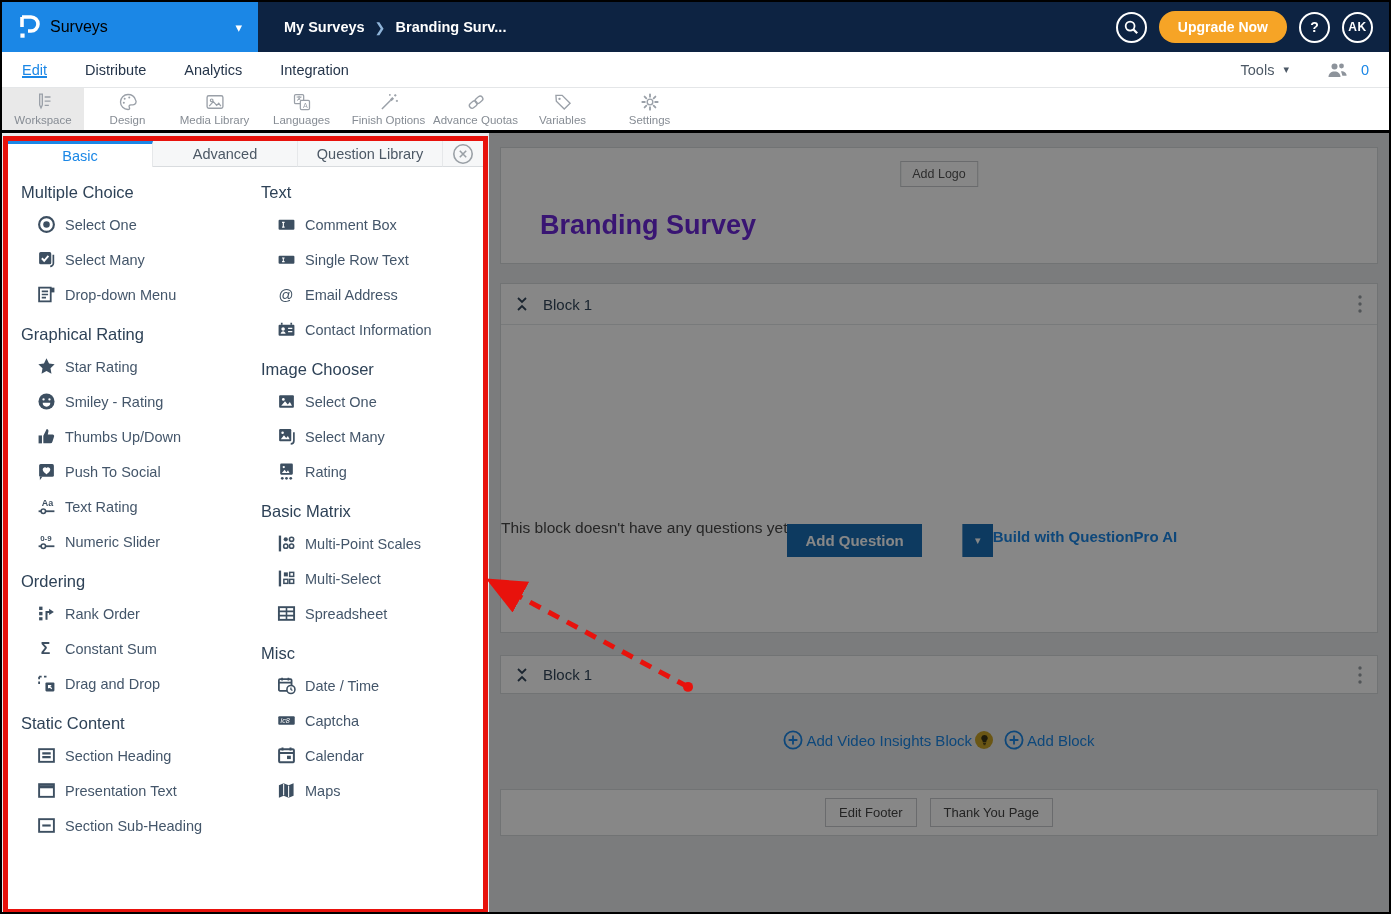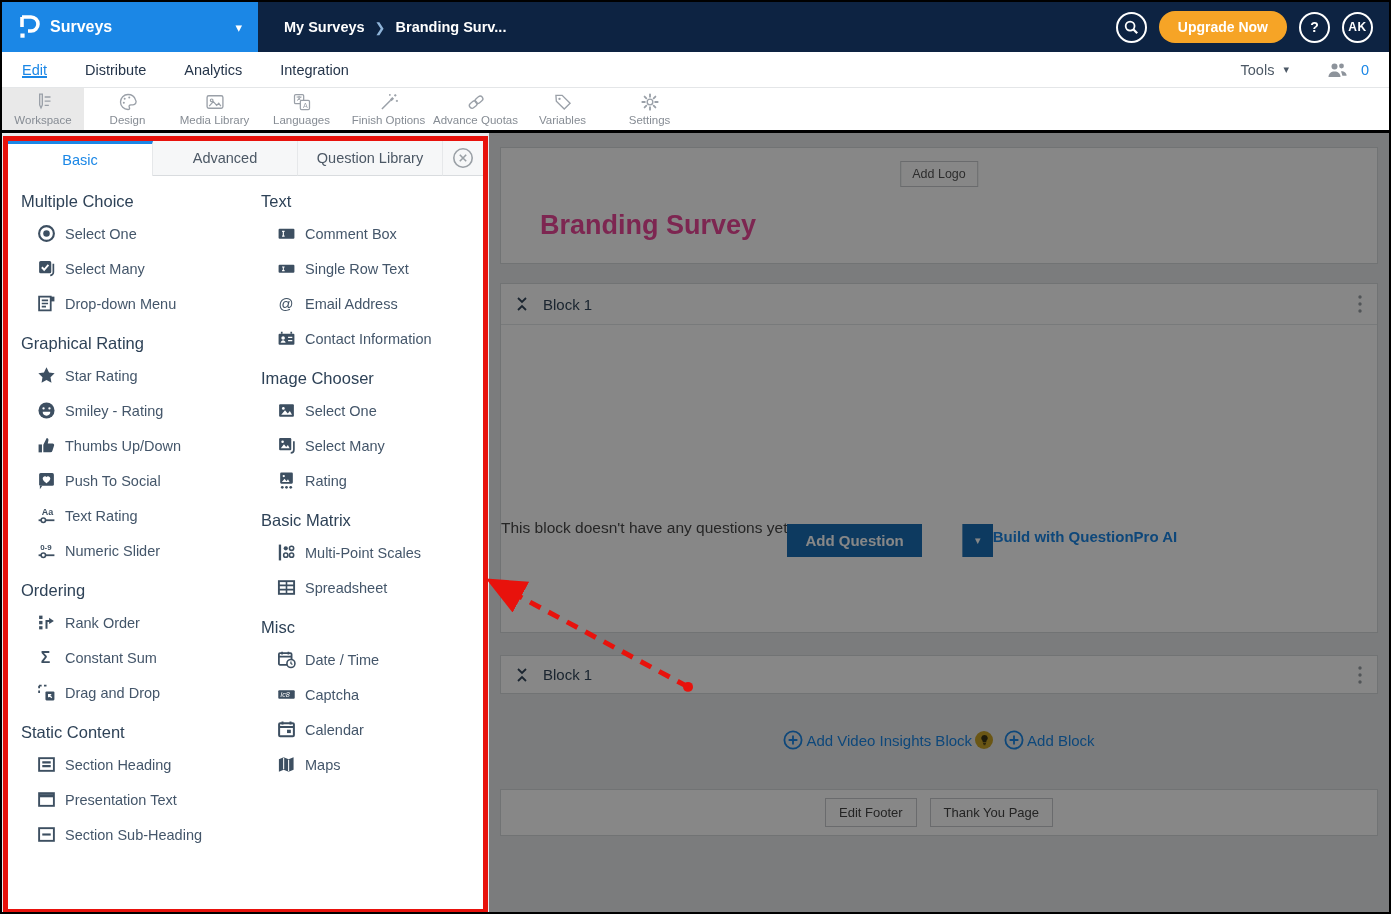--- a/index.html
+++ b/index.html
@@ -4,21 +4,21 @@
 <style>
   * { margin:0; padding:0; box-sizing:border-box; }
   html,body { background:#222; }
   body { font-family:"Liberation Sans", sans-serif; }
   .screen { position:relative; width:1391px; height:914px; background:#fff; border:2px solid #000; overflow:hidden; }
 
   
   .topbar { height:50px; background:#0d2342; display:flex; align-items:center; }
   .logo-area { width:256px; height:50px; background:#1b87e6; display:flex; align-items:center; padding:0 16px; flex:0 0 auto; cursor:pointer; }
   .qp-logo { width:22px; height:26px; flex:0 0 auto; }
-  .app-name { color:#ffffff; font-size:16px; font-weight:bold; margin-left:10px; }
+  .app-name { color:#000000; font-size:16px; font-weight:normal; margin-left:10px; }
   .logo-caret { margin-left:auto; color:#fff; font-size:13px; }
   .breadcrumb { display:flex; align-items:center; margin-left:26px; color:#fff; font-size:14.5px; font-weight:bold; }
   .crumb-sep { margin:0 10px; color:#8fb4d9; font-weight:normal; font-size:13px; }
   .topbar-right { margin-left:auto; display:flex; align-items:center; gap:12px; padding-right:16px; }
   .circle-btn { width:31px; height:31px; border:2px solid #fff; border-radius:50%; display:flex; align-items:center; justify-content:center; color:#fff; font-weight:bold; font-size:14px; cursor:pointer; }
   .avatar { font-size:12px; letter-spacing:0.5px; }
   .upgrade-btn { background:#f6a426; color:#fff; border:none; border-radius:16px; font-size:14px; font-weight:bold; padding:8px 19px; font-family:inherit; cursor:pointer; }
 
   
   .navrow { height:36px; background:#fff; border-bottom:1px solid #e4e6e8; display:flex; align-items:center; padding:9px 20px; }
@@ -39,21 +39,21 @@
   .tb-label { font-size:11.5px; color:#868c94; white-space:nowrap; }
 
   
   .content { position:relative; height:786px; border-top:3px solid #000; background:#e9ebed; }
 
   
   .main { position:absolute; left:487px; right:0; top:0; bottom:0; background:#e9ebed; overflow:hidden; }
   .card { background:#fff; border:1px solid #d6d9db; margin:0 11px; position:relative; }
   .header-card { margin-top:14px; height:117px; }
   .add-logo-btn { position:absolute; top:13px; left:50%; transform:translateX(-50%); background:#fff; border:1px solid #c8cbce; font-size:12.5px; color:#555; padding:5px 11px; font-family:inherit; cursor:pointer; }
-  .survey-title { position:absolute; left:39px; top:62px; font-size:27px; font-weight:bold; color:#ec4899; }
+  .survey-title { position:absolute; left:39px; top:62px; font-size:27px; font-weight:bold; color:#6d28d9; }
   .block-card { margin-top:19px; }
   .block-head { height:41px; display:flex; align-items:center; padding:0 15px; gap:15px; border-bottom:1px solid #e3e6e8; }
   .block-card.collapsed { margin-top:22px; height:39px; }
   .block-card.collapsed .block-head { border-bottom:none; height:37px; }
   .collapse-icon { width:12px; height:16px; cursor:pointer; }
   .block-name { font-size:15px; color:#33475b; }
   .kebab-icon { margin-left:auto; cursor:pointer; width:4px; }
   .block-body { height:307px; display:flex; flex-direction:row; align-items:center; padding-top:98px; }
   .empty-text { font-size:15.5px; color:#484848; }
   .addq-wrap { margin-top:25px; display:flex; cursor:pointer;gap:40px; }
@@ -66,21 +66,21 @@
   .badge { width:18px; height:18px; border-radius:50%; background:#c9a227; display:flex; align-items:center; justify-content:center; }
   .badge svg { width:11px; height:12px; }
   .footer-strip { margin-top:36px; height:47px; display:flex; align-items:center; justify-content:center; gap:13px; }
   .footer-btn { background:#fff; border:1px solid #c8cbce; font-size:13px; color:#444; padding:6px 13px; font-family:inherit; cursor:pointer; }
 
   
   .overlay { position:absolute; left:487px; right:0; top:0; bottom:0; background:rgba(0,0,0,0.47); z-index:5; }
 
   
   .panel { position:absolute; left:1px; top:3px; bottom:2px; width:485px; background:#fff; border:5px solid #e8120c; z-index:10; display:flex; flex-direction:column; }
-  .ptabs { display:flex; height:35px; flex:0 0 auto;border-radius:8px; }
+  .ptabs { display:flex; height:26px; flex:0 0 auto;border-radius:8px; }
   .ptab { flex:1; display:flex; align-items:center; justify-content:center; font-size:14.5px; color:#4c5865; background:#f6f7f8; border-bottom:1px solid #d9dcdf; border-right:1px solid #e6e8ea; cursor:pointer; }
   .ptab.active { background:#fff; color:#1b87e6; border-bottom:none; border-top:3px solid #1b87e6; }
   .ptab-close { flex:0 0 40px; display:flex; align-items:center; justify-content:center; background:#f6f7f8; border-bottom:1px solid #d9dcdf; cursor:pointer; }
   .pcols { display:flex; padding:8px 0 0 13px; flex:1; }
   .pcol1 { width:240px; flex:0 0 auto; }
   .pcol2 { flex:1; }
   .qsection { margin-bottom:13px; }
   .qhead { font-size:16.5px; color:#2e4257; margin:8px 0 5px 0; }
   .qitem { display:flex; align-items:center; height:35px; padding-left:16px; gap:9px; cursor:pointer; }
   .qicon { width:19px; height:19px; flex:0 0 auto; display:flex; align-items:center; justify-content:center; }
@@ -561,20 +561,32 @@
                     <circle cx="13.8" cy="5" r="2" fill="none" stroke="#3d4f61" stroke-width="1.5"></circle>
                     <circle cx="8.3" cy="11.5" r="2" fill="none" stroke="#3d4f61" stroke-width="1.5"></circle>
                     <circle cx="13.8" cy="11.5" r="2" fill="none" stroke="#3d4f61" stroke-width="1.5"></circle>
                   </svg>
                 </span>
                      <span class="qlabel">Multi-Point Scales</span>
               </div>
               <div class="qitem">
                 <span class="qicon">
                   <svg viewBox="0 0 18 18">
+                    <path d="M2.8 1.5v15" stroke="#3d4f61" stroke-width="2.2"></path>
+                    <rect x="6.5" y="3.2" width="3.8" height="3.8" fill="#3d4f61"></rect>
+                    <rect x="12" y="3.2" width="3.8" height="3.8" fill="none" stroke="#3d4f61" stroke-width="1.4"></rect>
+                    <rect x="6.5" y="9.8" width="3.8" height="3.8" fill="none" stroke="#3d4f61" stroke-width="1.4"></rect>
+                    <rect x="12" y="9.8" width="3.8" height="3.8" fill="none" stroke="#3d4f61" stroke-width="1.4"></rect>
+                  </svg>
+                </span>
+                     <span class="qlabel">Multi-Select</span>
+              </div>
+              <div class="qitem">
+                <span class="qicon">
+                  <svg viewBox="0 0 18 18">
                     <rect x="1.8" y="3" width="14.4" height="12" fill="none" stroke="#3d4f61" stroke-width="1.8"></rect>
                     <path d="M1.8 7h14.4M1.8 11h14.4M9 3v12" stroke="#3d4f61" stroke-width="1.5"></path>
                   </svg>
                 </span>
                      <span class="qlabel">Spreadsheet</span>
               </div>
             </div>
             <div class="qsection">
               <div class="qhead">Misc</div>
               <div class="qitem">

